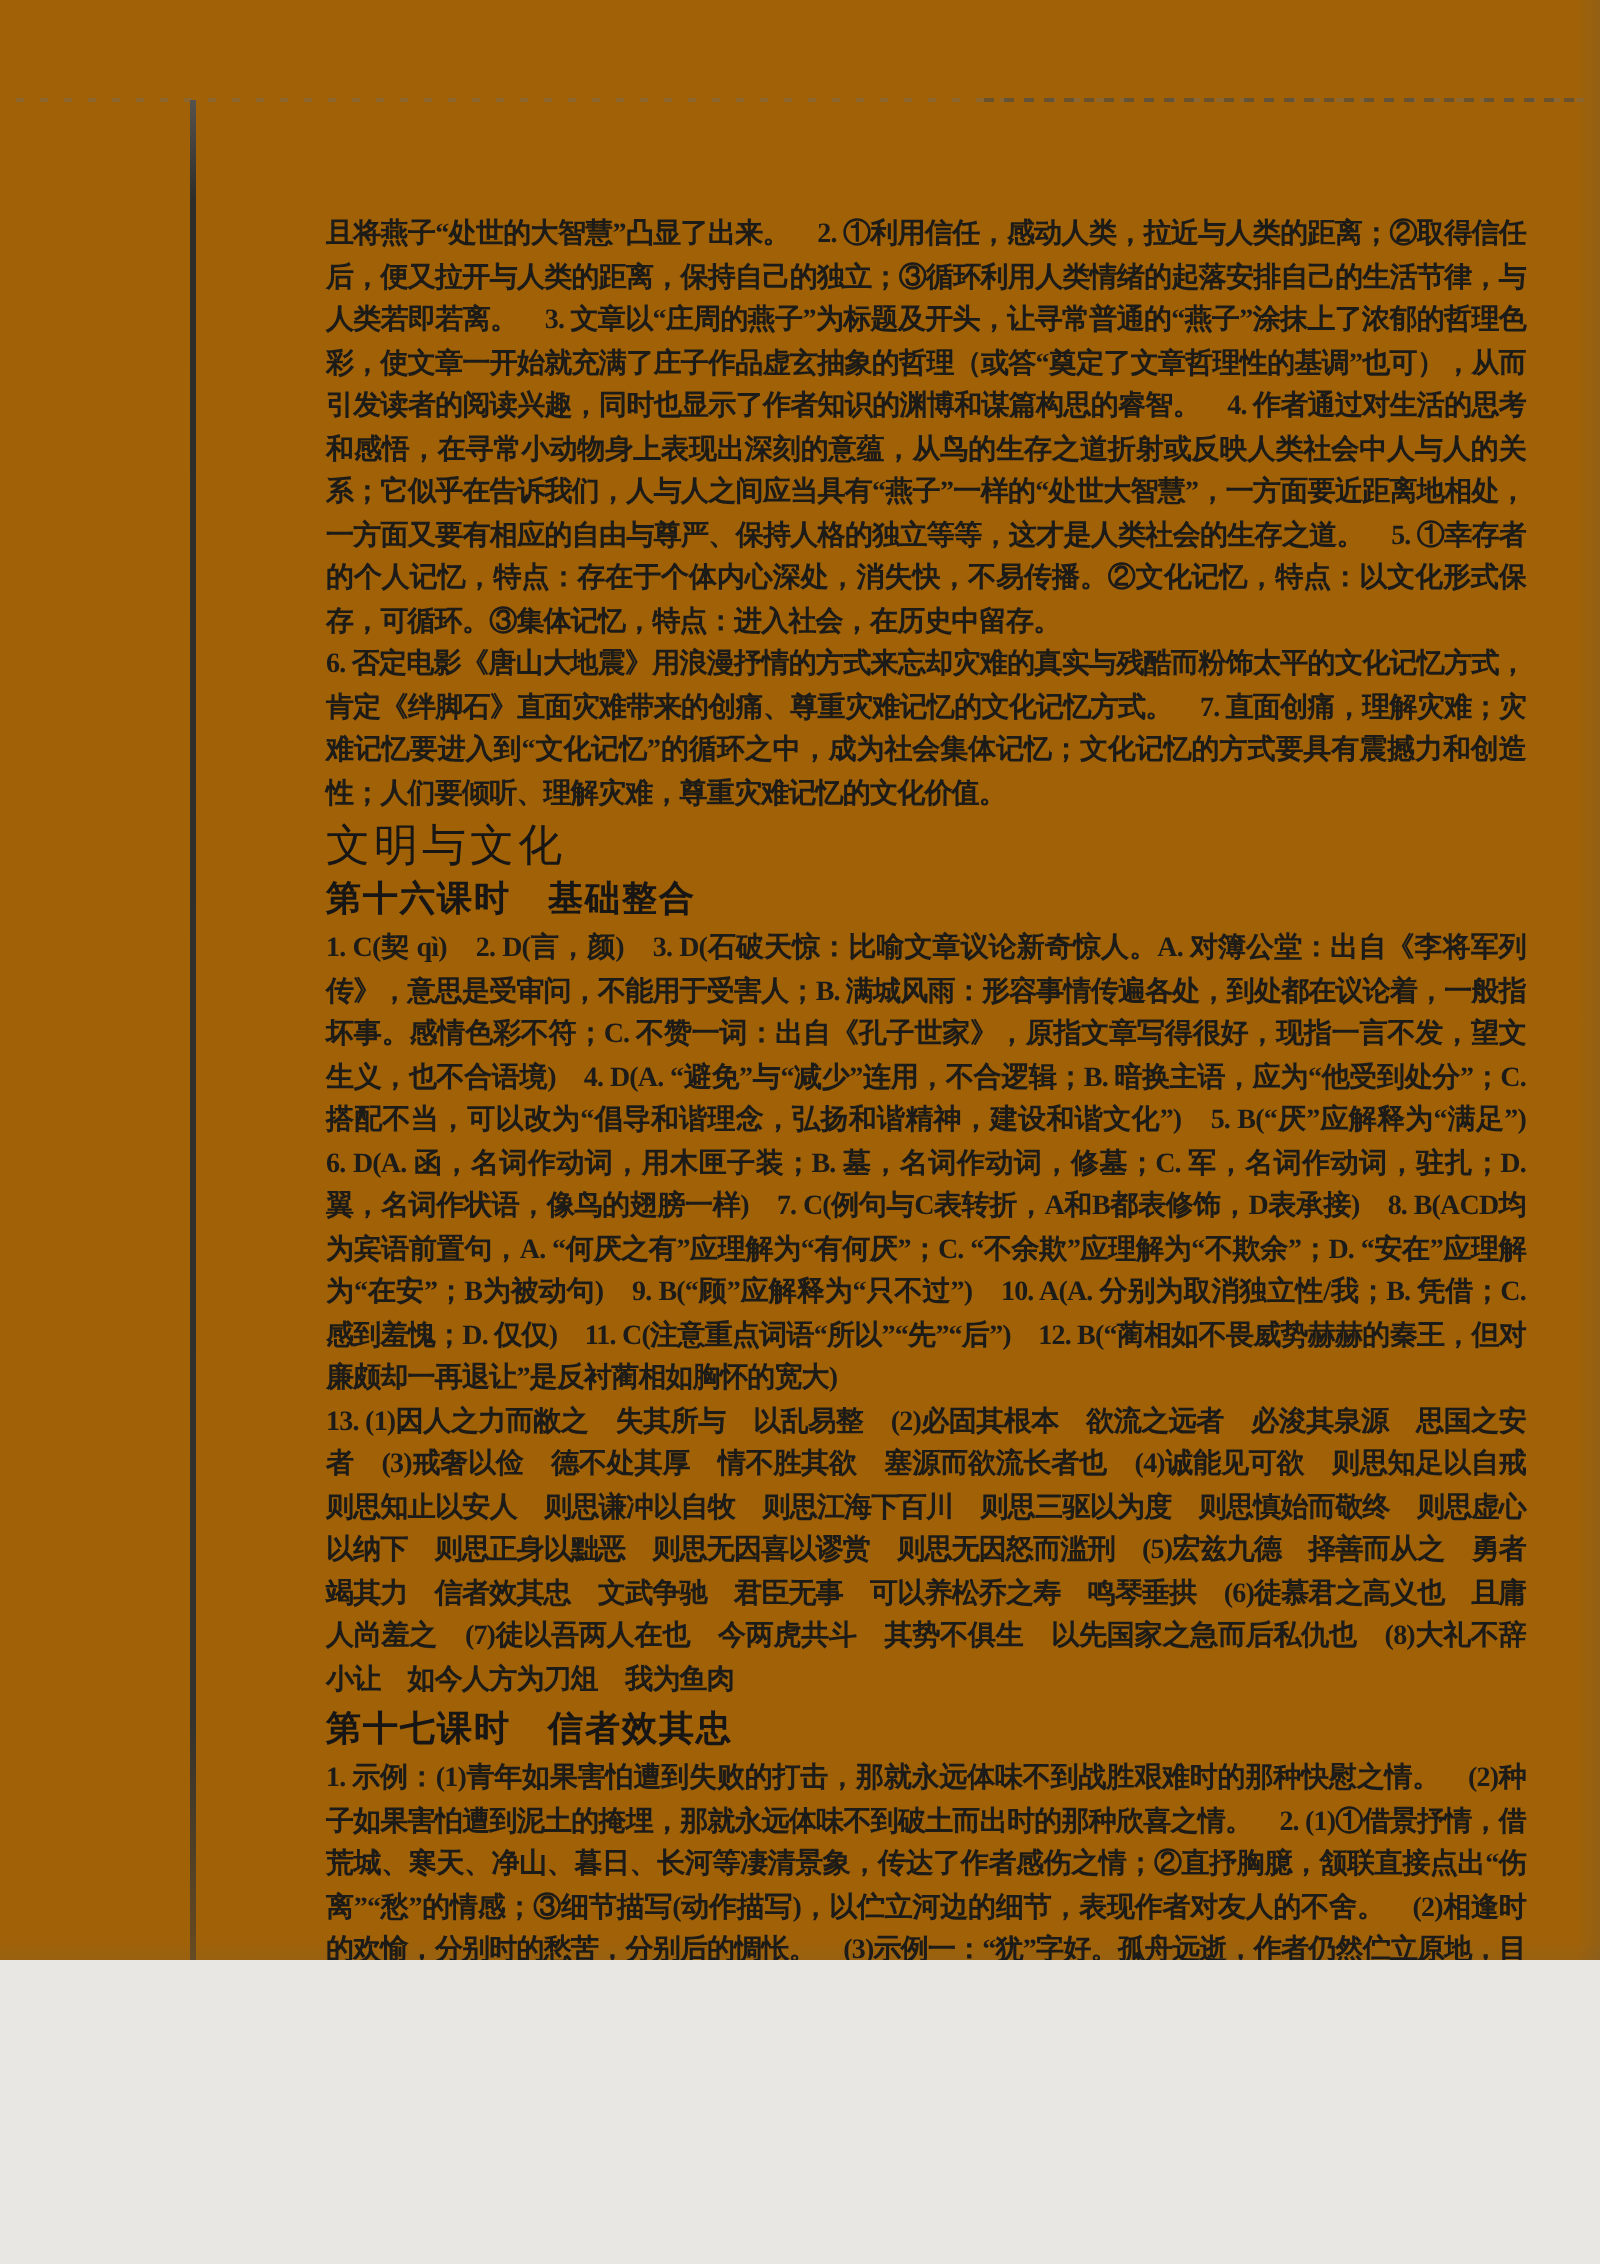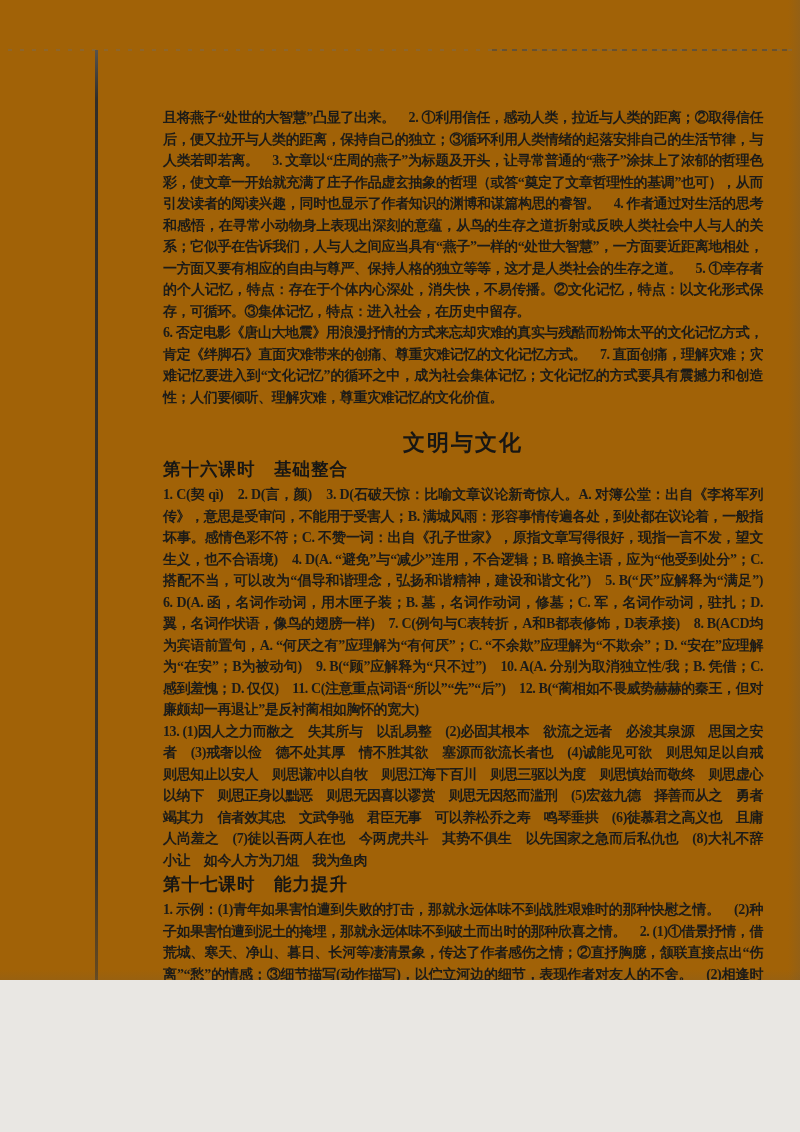--- a/index.html
+++ b/index.html
@@ -42,23 +42,23 @@
   }
   p.body{
     margin:0;
     font-size:14px;
     line-height:21.5px;
     letter-spacing:-0.4px;
     text-align:justify;
     font-weight:600;
   }
   h1.unit-title{
-    margin:22px 0 2px 0;
+    margin:2px 0 2px 0;
     font-size:22px;line-height:26px;
-    text-align:center;font-weight:bold;letter-spacing:2px;
+    text-align:left;font-weight:normal;letter-spacing:2px;
     font-family:"Liberation Sans","DejaVu Sans",sans-serif;
     color:#171614;
   }
   h2.lesson-heading{
     margin:2px 0 4px 0;
     font-size:17.5px;line-height:22px;
     text-align:left;font-weight:bold;letter-spacing:1px;
     font-family:"Liberation Sans","DejaVu Sans",sans-serif;
     color:#171614;
   }
@@ -84,18 +84,18 @@
   <div class="content">
     <p class="body">且将燕子“处世的大智慧”凸显了出来。　2. ①利用信任，感动人类，拉近与人类的距离；②取得信任后，便又拉开与人类的距离，保持自己的独立；③循环利用人类情绪的起落安排自己的生活节律，与人类若即若离。　3. 文章以“庄周的燕子”为标题及开头，让寻常普通的“燕子”涂抹上了浓郁的哲理色彩，使文章一开始就充满了庄子作品虚玄抽象的哲理（或答“奠定了文章哲理性的基调”也可），从而引发读者的阅读兴趣，同时也显示了作者知识的渊博和谋篇构思的睿智。　4. 作者通过对生活的思考和感悟，在寻常小动物身上表现出深刻的意蕴，从鸟的生存之道折射或反映人类社会中人与人的关系；它似乎在告诉我们，人与人之间应当具有“燕子”一样的“处世大智慧”，一方面要近距离地相处，一方面又要有相应的自由与尊严、保持人格的独立等等，这才是人类社会的生存之道。　5. ①幸存者的个人记忆，特点：存在于个体内心深处，消失快，不易传播。②文化记忆，特点：以文化形式保存，可循环。③集体记忆，特点：进入社会，在历史中留存。</p>
     <p class="body">6. 否定电影《唐山大地震》用浪漫抒情的方式来忘却灾难的真实与残酷而粉饰太平的文化记忆方式，肯定《绊脚石》直面灾难带来的创痛、尊重灾难记忆的文化记忆方式。　7. 直面创痛，理解灾难；灾难记忆要进入到“文化记忆”的循环之中，成为社会集体记忆；文化记忆的方式要具有震撼力和创造性；人们要倾听、理解灾难，尊重灾难记忆的文化价值。</p>
 
     <h1 class="unit-title">文明与文化</h1>
 
     <h2 class="lesson-heading">第十六课时　基础整合</h2>
     <p class="body">1. C(契 qì)　2. D(言，颜)　3. D(石破天惊：比喻文章议论新奇惊人。A. 对簿公堂：出自《李将军列传》，意思是受审问，不能用于受害人；B. 满城风雨：形容事情传遍各处，到处都在议论着，一般指坏事。感情色彩不符；C. 不赞一词：出自《孔子世家》，原指文章写得很好，现指一言不发，望文生义，也不合语境)　4. D(A. “避免”与“减少”连用，不合逻辑；B. 暗换主语，应为“他受到处分”；C. 搭配不当，可以改为“倡导和谐理念，弘扬和谐精神，建设和谐文化”)　5. B(“厌”应解释为“满足”)　6. D(A. 函，名词作动词，用木匣子装；B. 墓，名词作动词，修墓；C. 军，名词作动词，驻扎；D. 翼，名词作状语，像鸟的翅膀一样)　7. C(例句与C表转折，A和B都表修饰，D表承接)　8. B(ACD均为宾语前置句，A. “何厌之有”应理解为“有何厌”；C. “不余欺”应理解为“不欺余”；D. “安在”应理解为“在安”；B为被动句)　9. B(“顾”应解释为“只不过”)　10. A(A. 分别为取消独立性/我；B. 凭借；C. 感到羞愧；D. 仅仅)　11. C(注意重点词语“所以”“先”“后”)　12. B(“蔺相如不畏威势赫赫的秦王，但对廉颇却一再退让”是反衬蔺相如胸怀的宽大)</p>
     <p class="body">13. (1)因人之力而敝之　失其所与　以乱易整　(2)必固其根本　欲流之远者　必浚其泉源　思国之安者　(3)戒奢以俭　德不处其厚　情不胜其欲　塞源而欲流长者也　(4)诚能见可欲　则思知足以自戒　则思知止以安人　则思谦冲以自牧　则思江海下百川　则思三驱以为度　则思慎始而敬终　则思虚心以纳下　则思正身以黜恶　则思无因喜以谬赏　则思无因怒而滥刑　(5)宏兹九德　择善而从之　勇者竭其力　信者效其忠　文武争驰　君臣无事　可以养松乔之寿　鸣琴垂拱　(6)徒慕君之高义也　且庸人尚羞之　(7)徒以吾两人在也　今两虎共斗　其势不俱生　以先国家之急而后私仇也　(8)大礼不辞小让　如今人方为刀俎　我为鱼肉</p>
 
-    <h2 class="lesson-heading">第十七课时　能力提升</h2>
+    <h2 class="lesson-heading">第十七课时　信者效其忠</h2>
     <p class="body">1. 示例：(1)青年如果害怕遭到失败的打击，那就永远体味不到战胜艰难时的那种快慰之情。　(2)种子如果害怕遭到泥土的掩埋，那就永远体味不到破土而出时的那种欣喜之情。　2. (1)①借景抒情，借荒城、寒天、净山、暮日、长河等凄清景象，传达了作者感伤之情；②直抒胸臆，颔联直接点出“伤离”“愁”的情感；③细节描写(动作描写)，以伫立河边的细节，表现作者对友人的不舍。　(2)相逢时的欢愉，分别时的愁苦，分别后的惆怅。　(3)示例一：“犹”字好。孤舟远逝，作者仍然伫立原地，目送远去的朋友。“犹”字侧重表现伫立时间之长，以及作者主观上的不愿离去，写出了不舍的深情。　示例二：“空”字好。“空”字表明朋友的孤舟在视野中已经消失，作者空对无际的天水。“空”字侧重表现出作者失神落魄的神情，更强烈传达出作者对友人离去的惆怅、失落之情。　3. C(脱：倘若，如果)　4. C(①指所写文章的文采、风格；③间接；⑥设想)　5. D(“以隐逸登诸史传”是自范晔之后的史家，而不能笼统地说“古代史学家”；同时，因果关系亦不完全成立)　6. (1)这确实是世外高人啊。想要常常见到(他)尚且不能够，何况是亲近他、接近他呢！</p>
 
     <div class="page-number">· 9 ·</div>
   </div>
 </div>
 
 </body></html>

